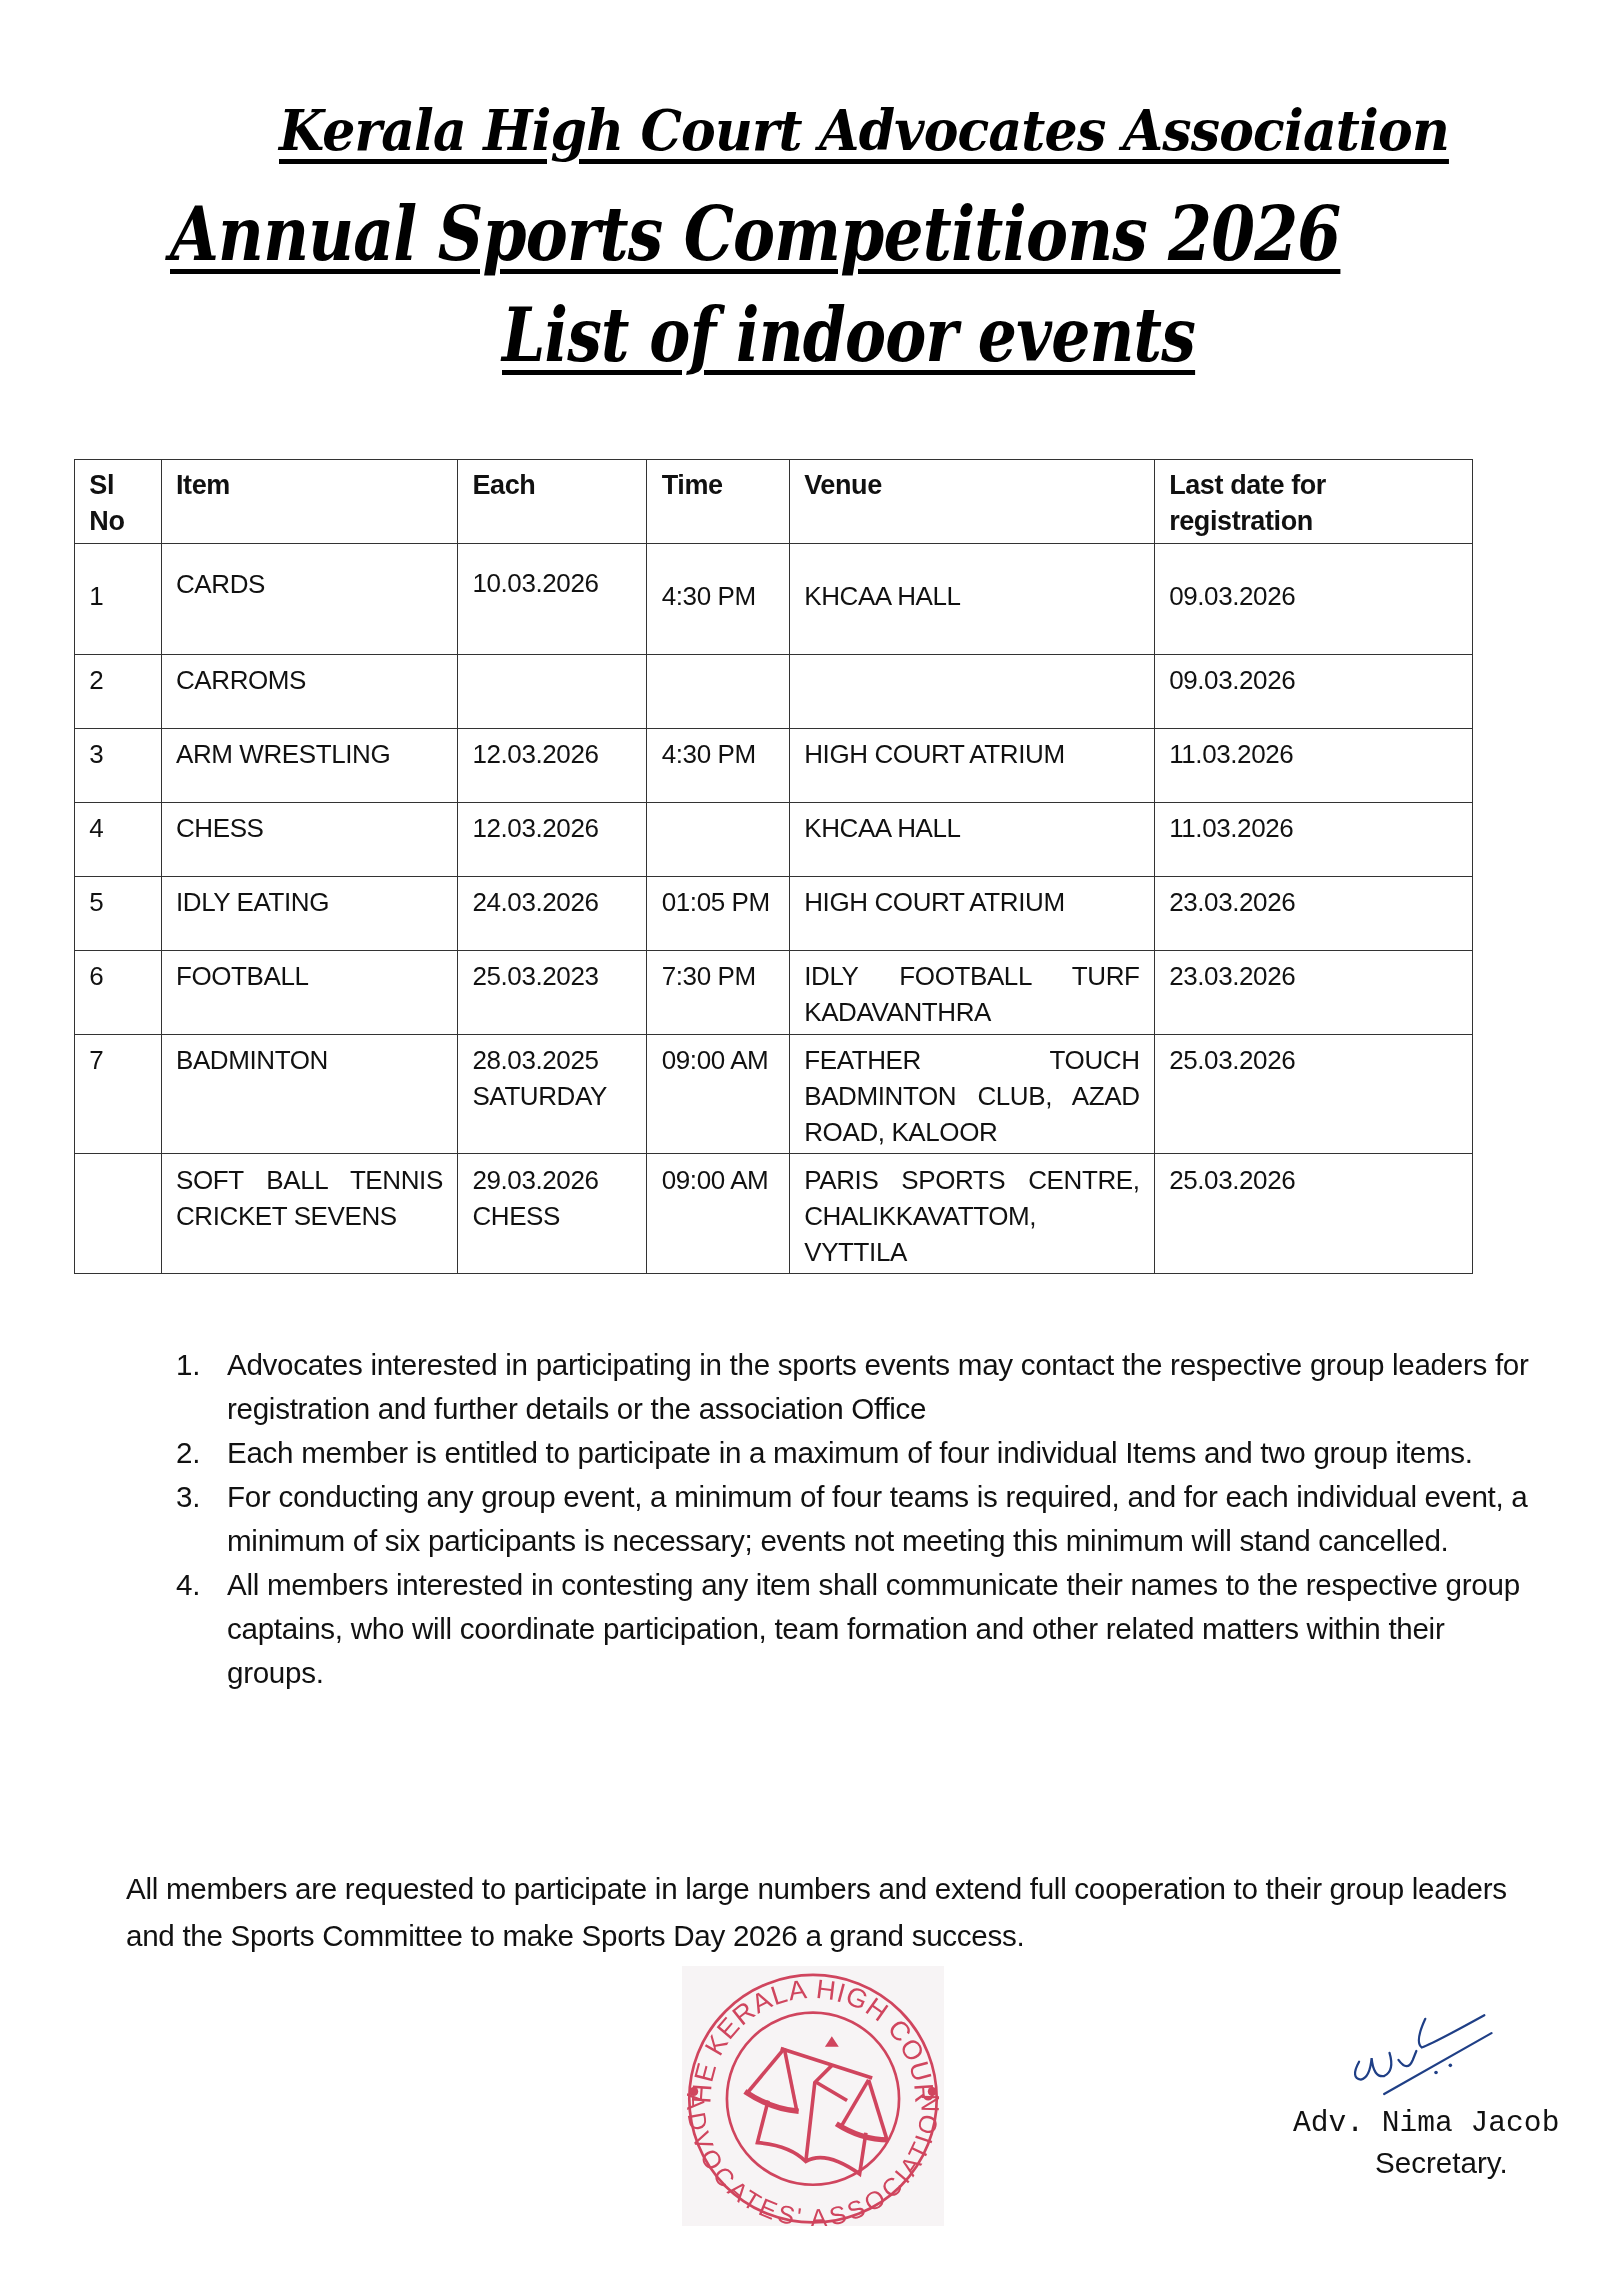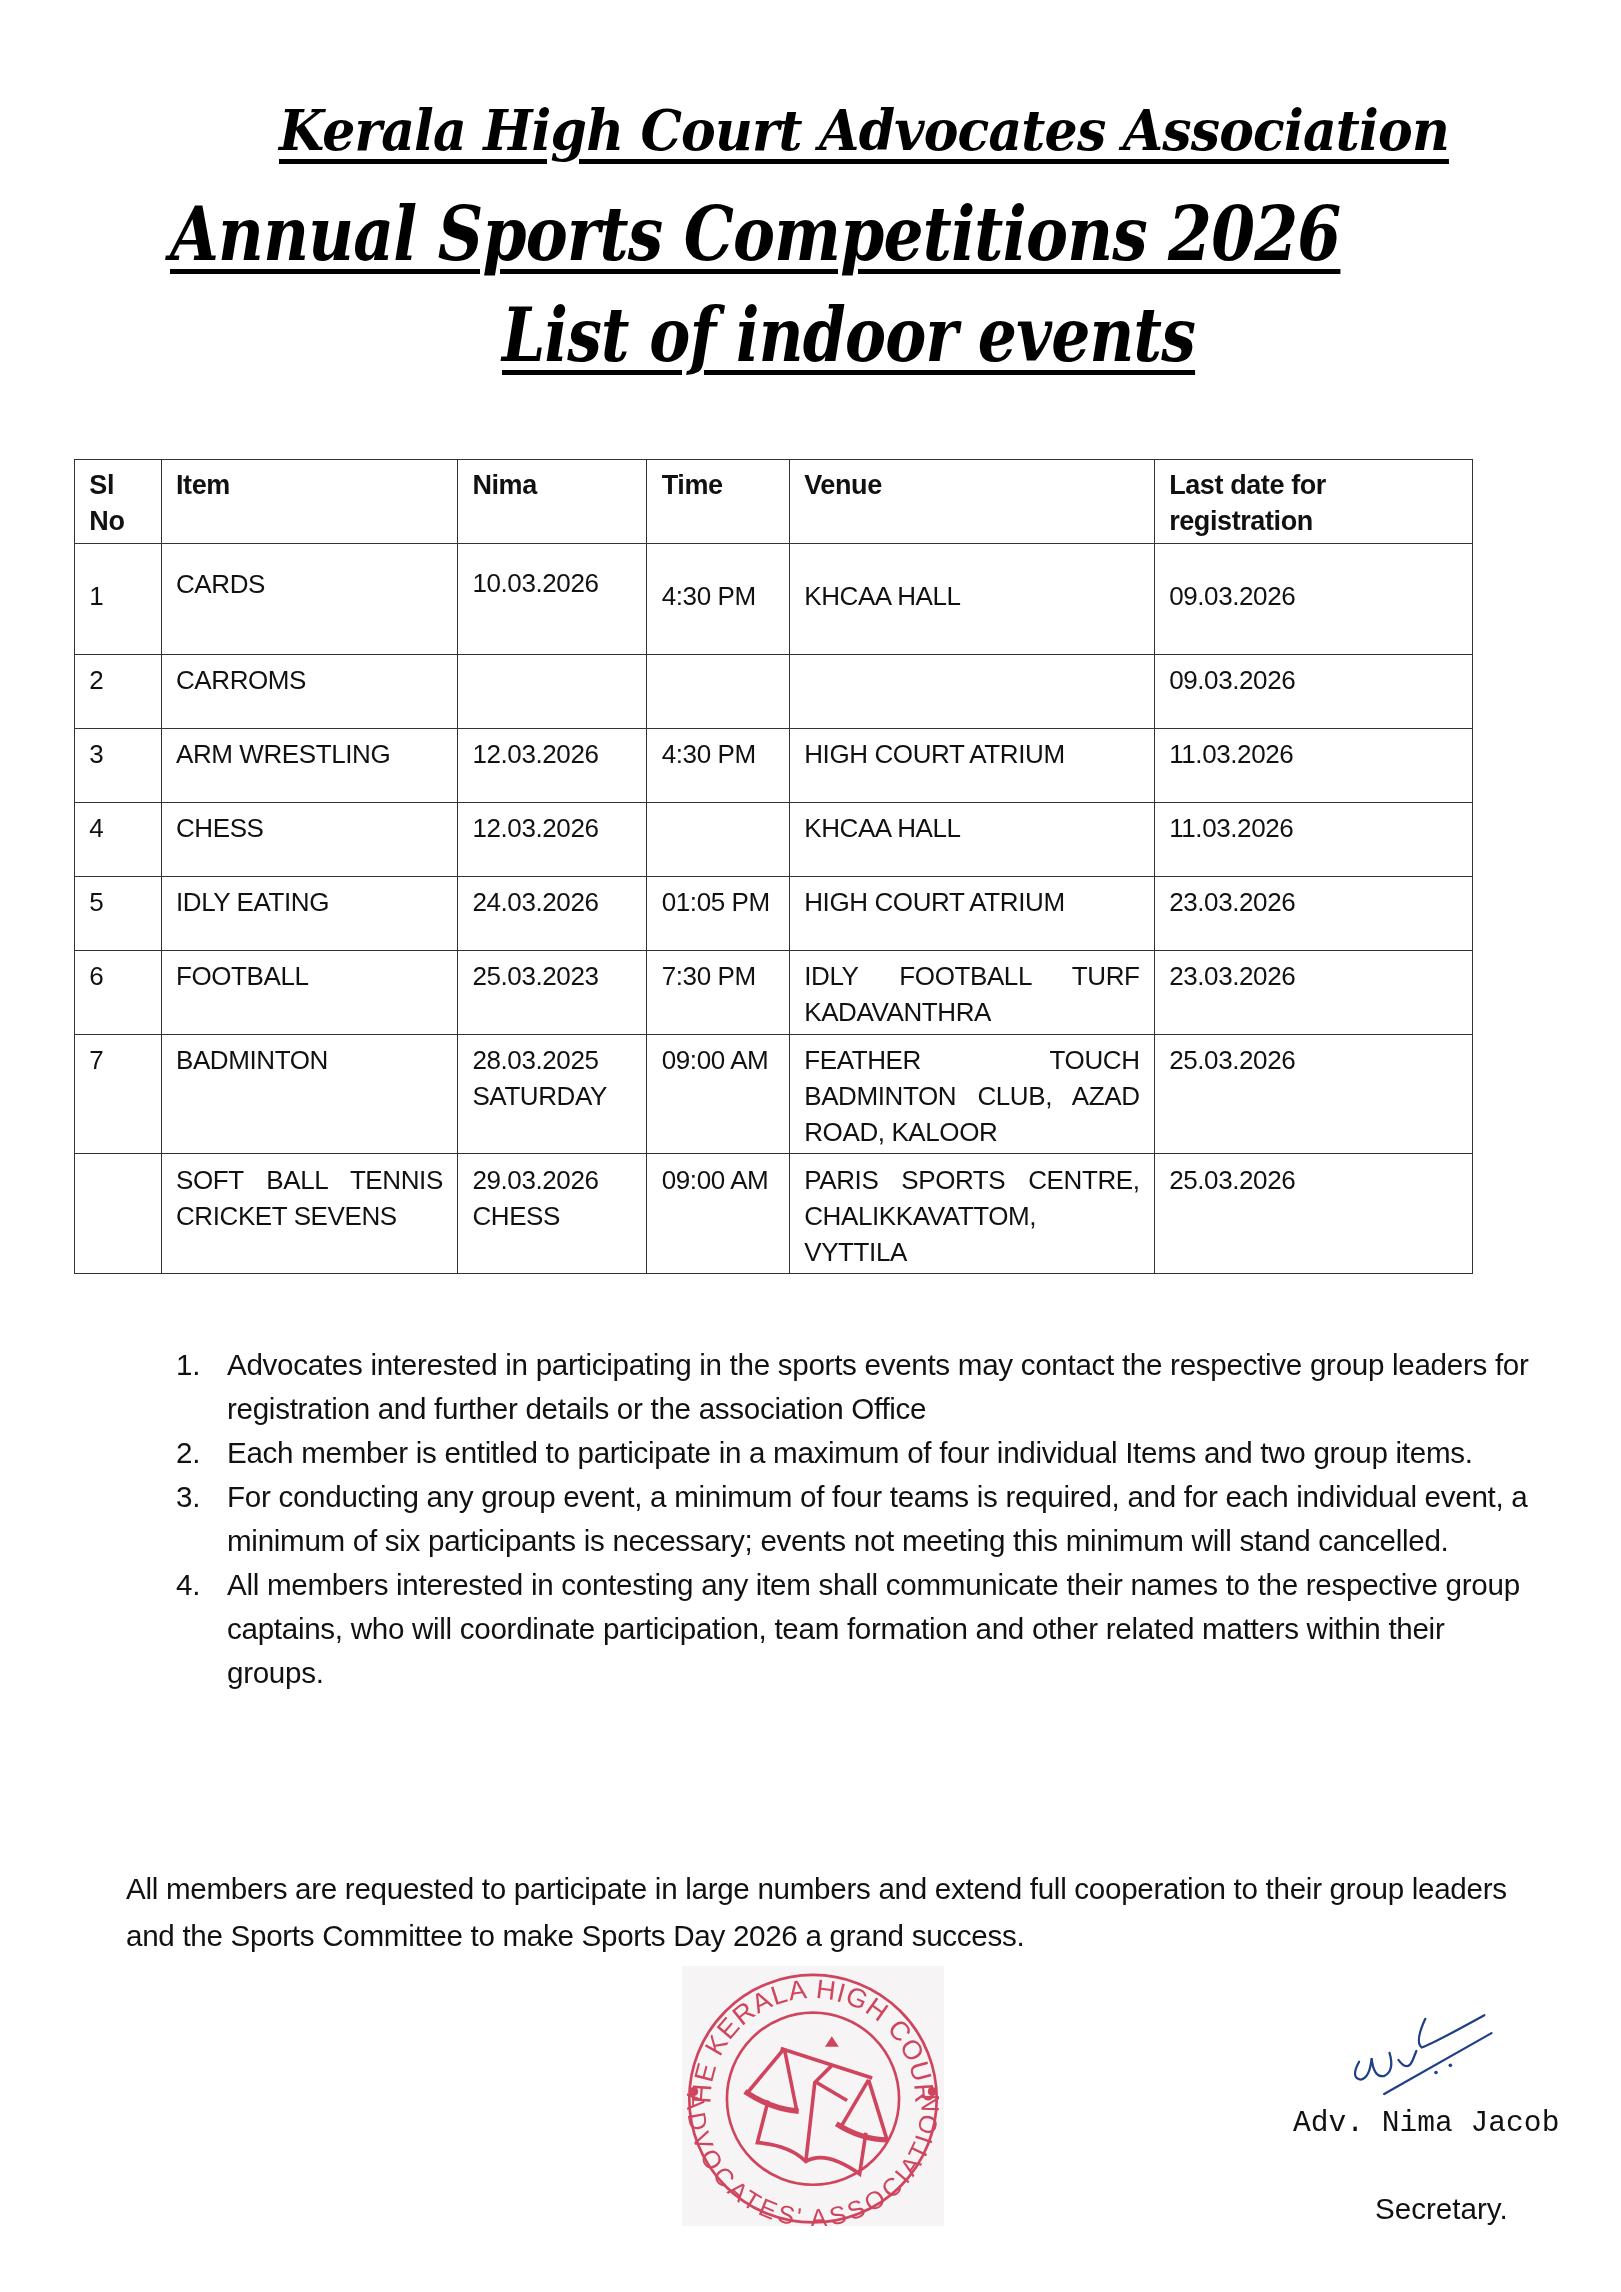--- a/index.html
+++ b/index.html
@@ -19,21 +19,21 @@
 
   ol.notes { position:absolute; left:176px; top:1343px; width:1361px; margin:0; padding:0; list-style:none; font-family:"Liberation Sans", sans-serif; font-size:29.6px; line-height:44px; letter-spacing:-0.3px; }
   ol.notes li { position:relative; padding-left:51px; }
   ol.notes .num { position:absolute; left:0; top:0; }
 
   .closing { position:absolute; left:126px; top:1865px; width:1415px; font-family:"Liberation Sans", sans-serif; font-size:29.6px; line-height:47px; letter-spacing:-0.3px; }
 
   .seal { position:absolute; left:682px; top:1966px; width:262px; height:260px; background:#f7f4f5; }
   .signature { position:absolute; left:1343px; top:2006px; width:161px; height:99px; }
   .sig-name { position:absolute; left:1293px; top:2106px; font-family:Liberation Mono, monospace; font-size:29.6px; }
-  .sig-title { position:absolute; left:1375px; top:2146px; font-family:"Liberation Sans", sans-serif; font-size:29.6px;margin-top:46px; }
+  .sig-title { position:absolute; left:1375px; top:2146px; font-family:"Liberation Sans", sans-serif; font-size:29.6px; }
 </style>
 </head>
 <body>
 
 <div id="t1" class="title">Kerala High Court Advocates Association</div>
 <div id="t2" class="title">Annual Sports Competitions 2026</div>
 <div id="t3" class="title">List of indoor events</div>
 
 <table class="events">
   <colgroup>
@@ -41,21 +41,21 @@
       <col class="c2">
       <col class="c3">
       <col class="c4">
       <col class="c5">
       <col class="c6">
   </colgroup>
   <thead>
     <tr class="h-head">
       <th>Sl No</th>
       <th>Item</th>
-      <th>Nima</th>
+      <th>Each</th>
       <th>Time</th>
       <th>Venue</th>
       <th class="last">Last date for registration</th>
     </tr>
   </thead>
   <tbody id="rows">
       <tr class="h1">
         <td style="padding-top: 34px;">1</td>
         <td class="just" style="padding-top: 22px;">CARDS</td>
         <td style="padding-top: 21px;">

